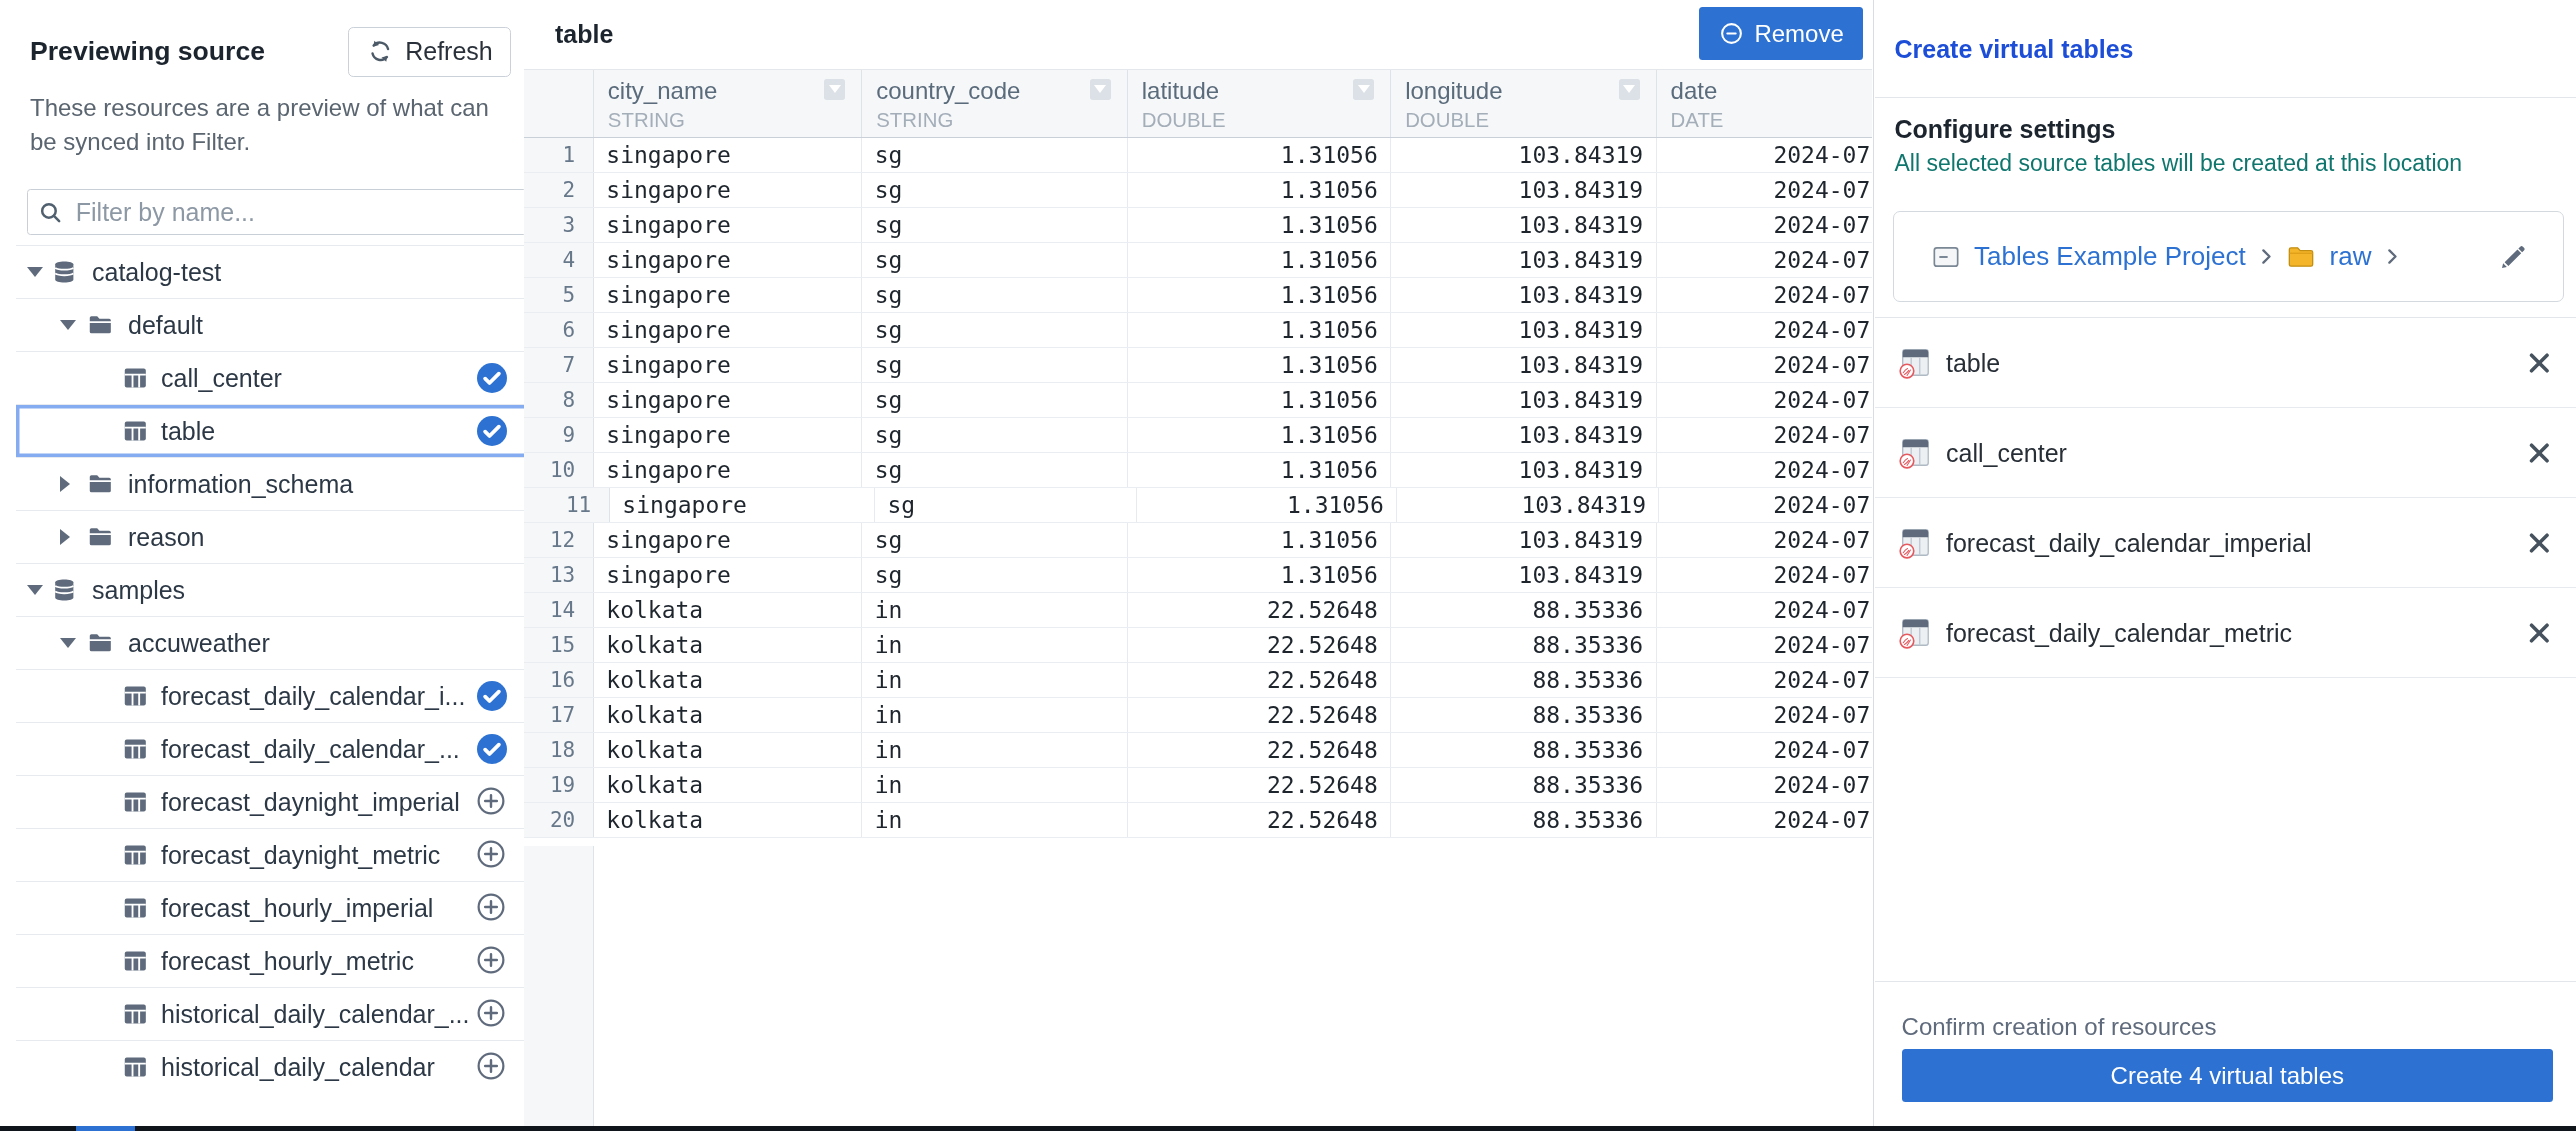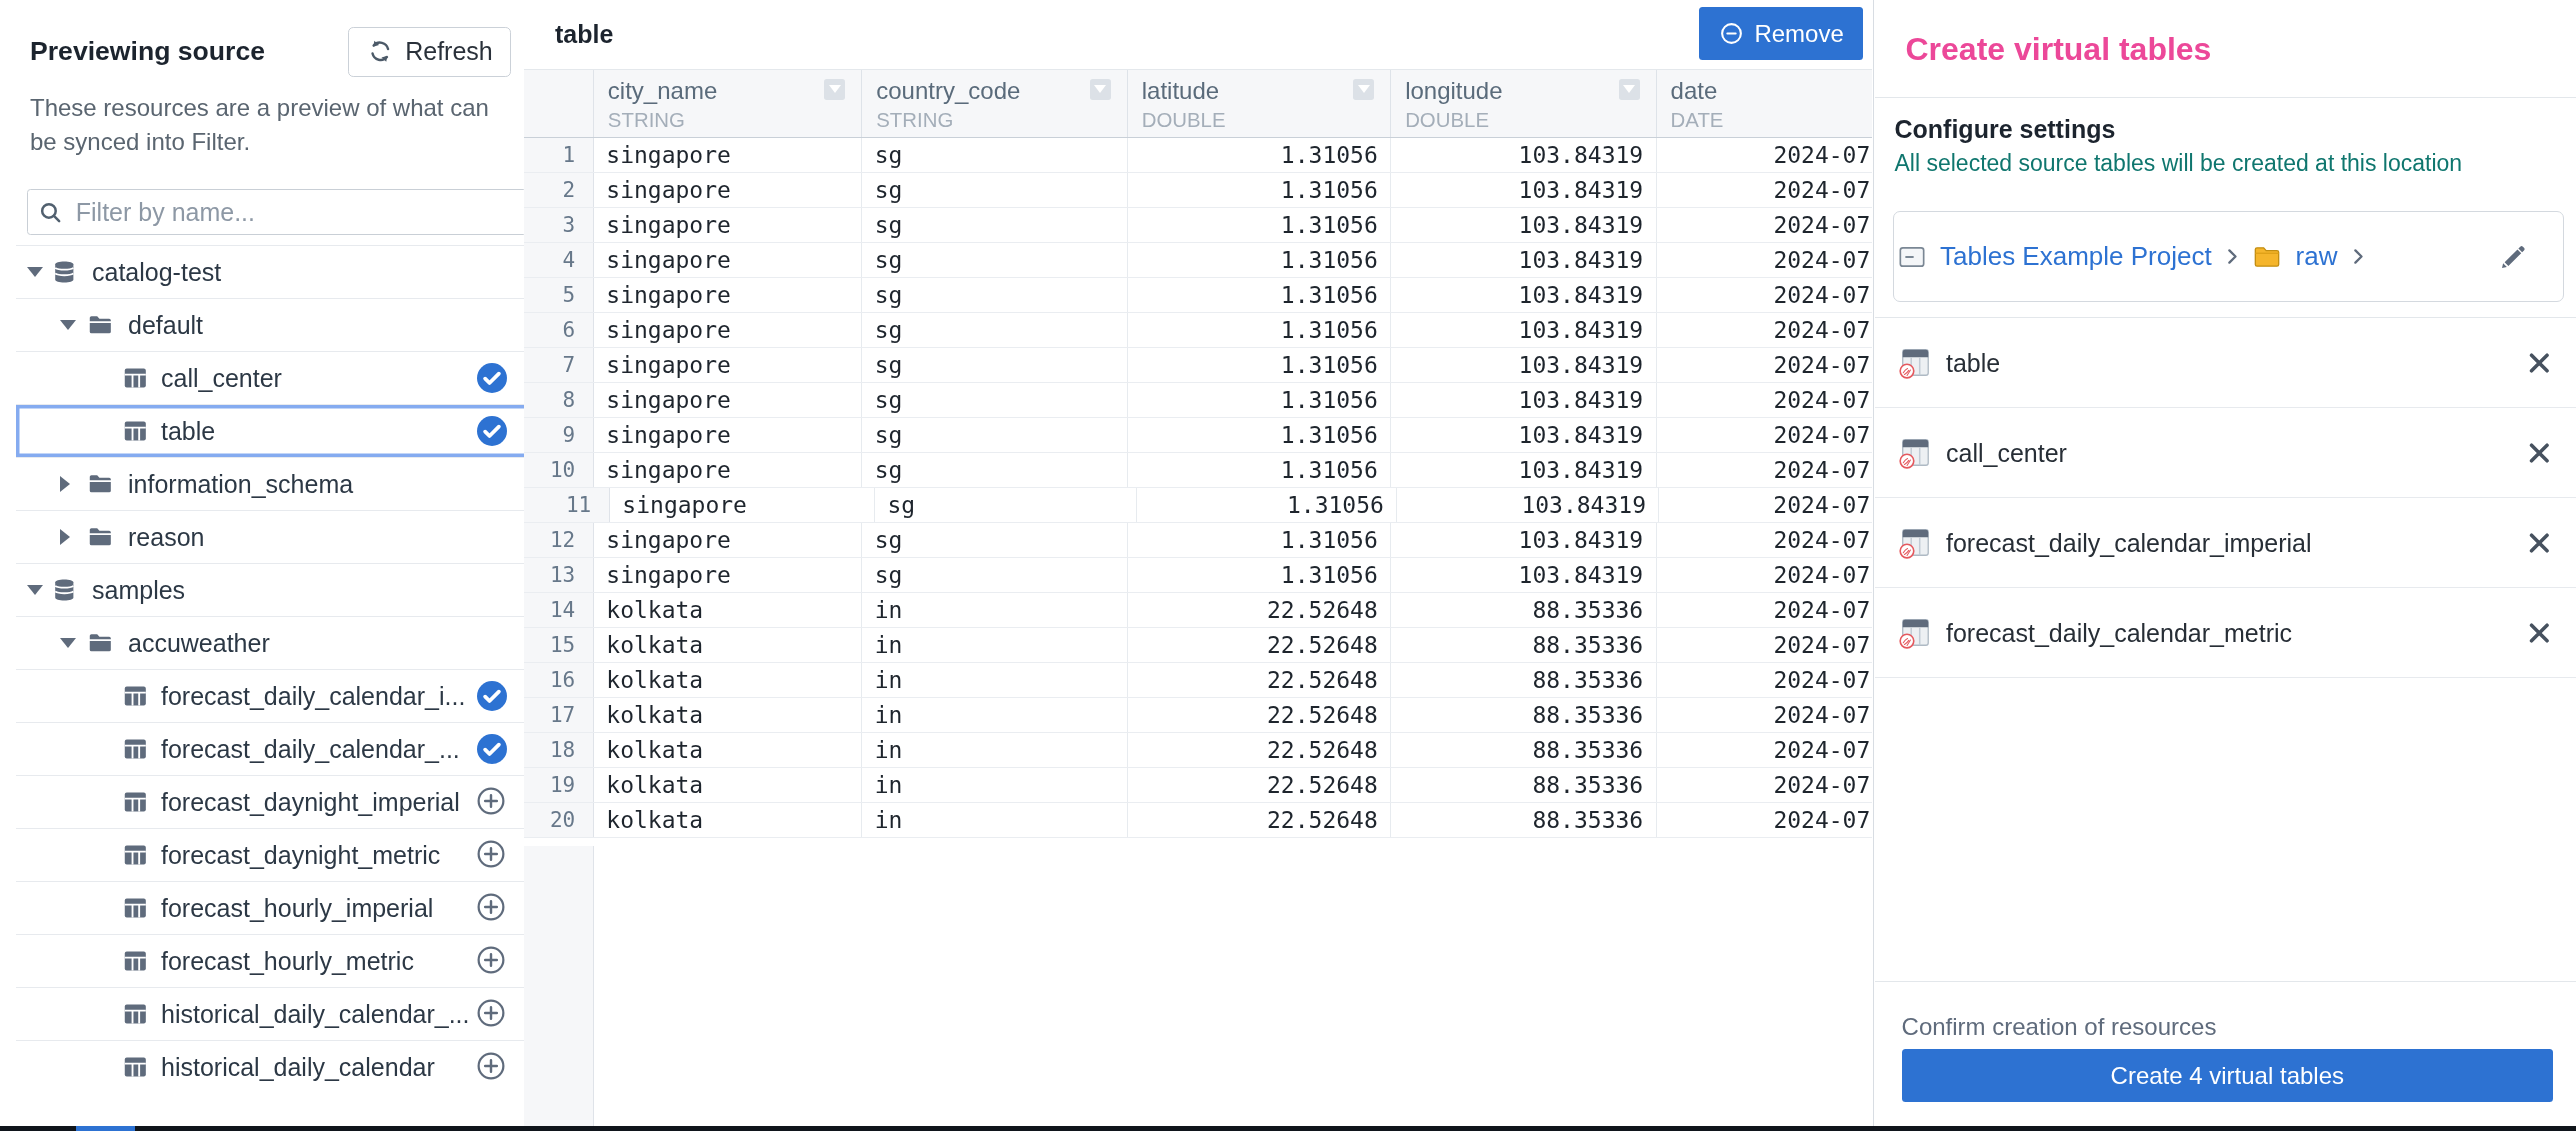--- a/index.html
+++ b/index.html
@@ -51,26 +51,26 @@
   .td{box-sizing:border-box;border-right:0.9px solid #E7EBEF;font-family:"DejaVu Sans Mono",monospace;
     font-size:23px;color:#1E252D;line-height:35px;white-space:nowrap;overflow:hidden;}
   .td:last-child{border-right:none;}
   .td-num{background:#F6F7F9;border-right:0.9px solid #DFE3E9;color:#67788A;font-size:21px;text-align:right;padding-right:17.7px;}
   .td.alignl{padding-left:12.4px;text-align:left;}
   .td.alignr{text-align:right;padding-right:12.4px;}
   .td.flushr{text-align:right;padding-right:1.8px;}
   .num-strip{left:0;top:846px;bottom:0;width:70px;background:#F6F7F9;border-right:0.9px solid #DFE3E9;box-sizing:border-box;}
   
   .rightpanel{left:1875px;top:0;width:701px;height:1126px;background:#fff;}
-  .rp-heading{left:19.5px;top:49px;transform:translateY(-50%);font-size:32px;font-weight:700;color:#ec4899;margin-left:11px;}
+  .rp-heading{left:19.5px;top:49px;transform:translateY(-50%);font-size:25px;font-weight:700;color:#1d4ed8;}
   .rp-div{left:0;right:0;height:0.9px;background:#E3E7EB;}
   .rp-settings{left:19.5px;top:129px;transform:translateY(-50%);font-size:25px;font-weight:700;color:#1C242E;}
   .rp-sub{left:19.5px;top:163px;transform:translateY(-50%);font-size:23px;color:#0f766e;white-space:nowrap;}
   .loc-card{left:17.7px;right:12.4px;top:211px;height:91px;border:1.8px solid #D4D9DF;border-radius:7px;
-    box-sizing:border-box;display:flex;align-items:center;padding-left:3px;gap:13.3px;background:#fff;}
+    box-sizing:border-box;display:flex;align-items:center;padding-left:37px;gap:13.3px;background:#fff;}
   .bc-link{font-size:26px;color:#2D72D2;cursor:pointer;white-space:nowrap;}
   .pencil-btn{position:absolute;right:35px;top:50%;transform:translateY(-50%);width:30px;height:30px;
     background:none;border:none;padding:0;cursor:pointer;}
   .vt-list{left:0;right:0;top:317px;border-top:0.9px solid #E3E7EB;}
   .vt-row{position:relative;height:90px;border-bottom:0.9px solid #E7EAEE;box-sizing:border-box;}
   .vt-icon{position:absolute;left:23px;top:50%;transform:translateY(-50%);width:34px;height:34px;}
   .vt-label{position:absolute;left:71px;top:50%;transform:translateY(-50%);font-size:25px;color:#272E36;white-space:nowrap;}
   .vt-x{position:absolute;right:23px;top:50%;transform:translateY(-50%);width:26.6px;height:26.6px;background:none;border:none;padding:0;cursor:pointer;}
   .rp-footlabel{left:26.6px;top:1027px;transform:translateY(-50%);font-size:24px;color:#5F6B7C;}
   .cta-btn{left:26.6px;right:23px;top:1049px;height:53px;background:#2D72D2;border:none;border-radius:3.5px;

